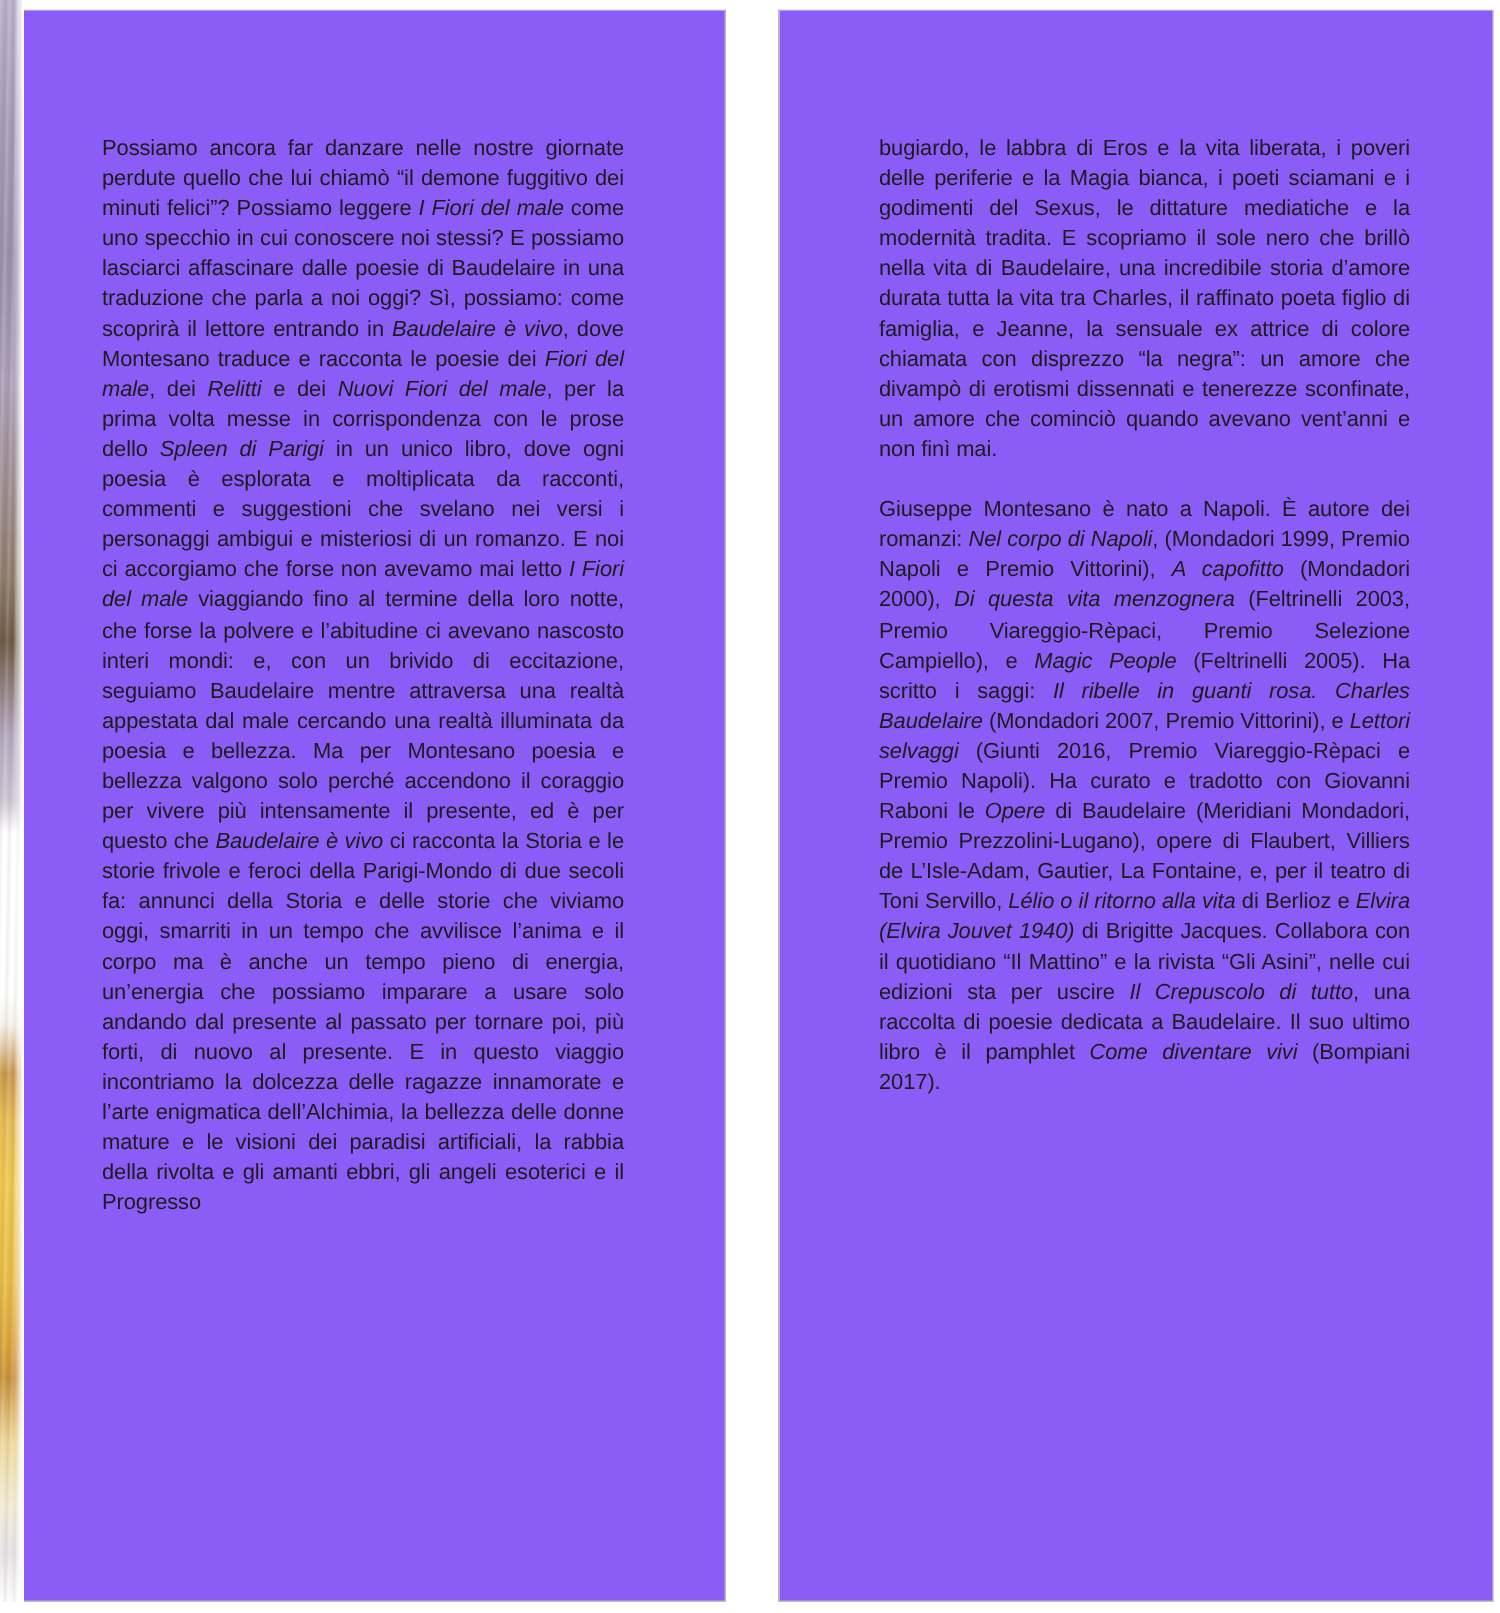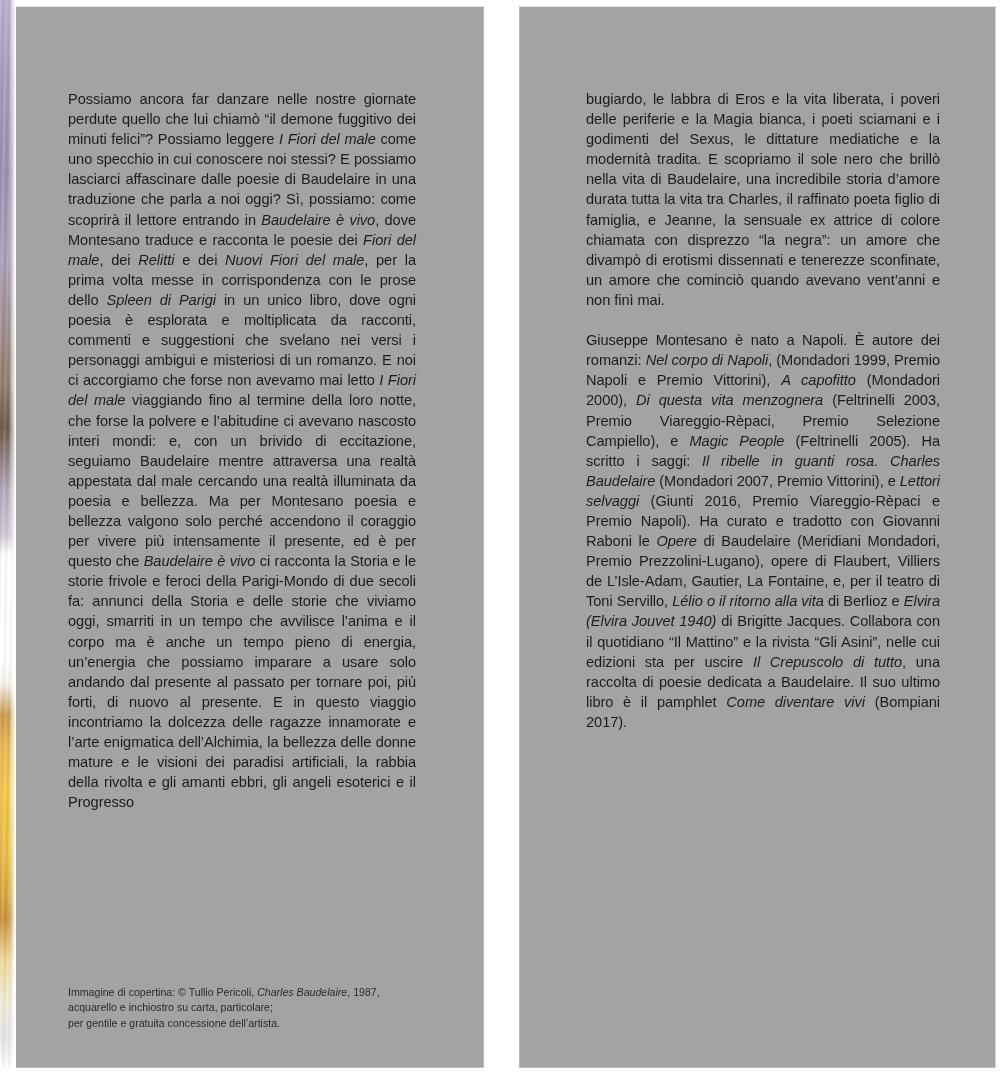--- a/index.html
+++ b/index.html
@@ -69,21 +69,21 @@
     bottom: 0;
     width: 7px;
     background: linear-gradient(to right, rgba(255,255,255,0), #ffffff 92%);
   }
 
   
   .panel {
     position: absolute;
     top: 6px;
     height: 1062px;
-    background: #a3a3a3;
+    background: #8b5cf6;
     box-sizing: border-box;
   }
   .panel--left {
     left: 16px;
     width: 468px;
     border-right: 1px solid #b8b8b8;
     border-top: 1px solid #e6e6e4;
     border-bottom: 1px solid #bdbdbd;
   }
   .panel--right {
@@ -146,21 +146,20 @@
 
 <div class="art-sliver">
   <div class="grain"></div>
   <div class="edge-fade"></div>
 </div>
 
 <section class="panel panel--left">
   <div class="column">
     <p class="body-text"><span>Possiamo ancora far danzare nelle nostre giornate perdute quello che lui chiamò “il demone fuggitivo dei minuti felici”? Possiamo leggere </span><em>I Fiori del male</em><span> come uno specchio in cui conoscere noi stessi? E possiamo lasciarci affascinare dalle poesie di Baudelaire in una traduzione che parla a noi oggi? Sì, possiamo: come scoprirà il lettore entrando in </span><em>Baudelaire è vivo</em><span>, dove Montesano traduce e racconta le poesie dei </span><em>Fiori del male</em><span>, dei </span><em>Relitti</em><span> e dei </span><em>Nuovi Fiori del male</em><span>, per la prima volta messe in corrispondenza con le prose dello </span><em>Spleen di Parigi</em><span> in un unico libro, dove ogni poesia è esplorata e moltiplicata da racconti, commenti e suggestioni che svelano nei versi i personaggi ambigui e misteriosi di un romanzo. E noi ci accorgiamo che forse non avevamo mai letto </span><em>I Fiori del male</em><span> viaggiando fino al termine della loro notte, che forse la polvere e l’abitudine ci avevano nascosto interi mondi: e, con un brivido di eccitazione, seguiamo Baudelaire mentre attraversa una realtà appestata dal male cercando una realtà illuminata da poesia e bellezza. Ma per Montesano poesia e bellezza valgono solo perché accendono il coraggio per vivere più intensamente il presente, ed è per questo che </span><em>Baudelaire è vivo</em><span> ci racconta la Storia e le storie frivole e feroci della Parigi-Mondo di due secoli fa: annunci della Storia e delle storie che viviamo oggi, smarriti in un tempo che avvilisce l’anima e il corpo ma è anche un tempo pieno di energia, un’energia che possiamo imparare a usare solo andando dal presente al passato per tornare poi, più forti, di nuovo al presente. E in questo viaggio incontriamo la dolcezza delle ragazze innamorate e l’arte enigmatica dell’Alchimia, la bellezza delle donne mature e le visioni dei paradisi artificiali, la rabbia della rivolta e gli amanti ebbri, gli angeli esoterici e il Progresso</span></p>
   </div>
-  <p class="credit"><span>Immagine di copertina: © Tullio Pericoli, </span><em>Charles Baudelaire</em><span>, 1987, acquarello e inchiostro su carta, particolare;</span><br><span>per gentile e gratuita concessione dell’artista.</span></p>
 </section>
 
 <section class="panel panel--right">
   <div class="column">
     <p class="body-text"><span>bugiardo, le labbra di Eros e la vita liberata, i poveri delle periferie e la Magia bianca, i poeti sciamani e i godimenti del Sexus, le dittature mediatiche e la modernità tradita. E scopriamo il sole nero che brillò nella vita di Baudelaire, una incredibile storia d’amore durata tutta la vita tra Charles, il raffinato poeta figlio di famiglia, e Jeanne, la sensuale ex attrice di colore chiamata con disprezzo “la negra”: un amore che divampò di erotismi dissennati e tenerezze sconfinate, un amore che cominciò quando avevano vent’anni e non finì mai.</span></p>
     <p class="body-text bio"><strong>Giuseppe Montesano</strong><span> è nato a Napoli. È autore dei romanzi: </span><em>Nel corpo di Napoli</em><span>, (Mondadori 1999, Premio Napoli e Premio Vittorini), </span><em>A capofitto</em><span> (Mondadori 2000), </span><em>Di questa vita menzognera</em><span> (Feltrinelli 2003, Premio Viareggio-Rèpaci, Premio Selezione Campiello), e </span><em>Magic People</em><span> (Feltrinelli 2005). Ha scritto i saggi: </span><em>Il ribelle in guanti rosa. Charles Baudelaire</em><span> (Mondadori 2007, Premio Vittorini), e </span><em>Lettori selvaggi</em><span> (Giunti 2016, Premio Viareggio-Rèpaci e Premio Napoli). Ha curato e tradotto con Giovanni Raboni le </span><em>Opere</em><span> di Baudelaire (Meridiani Mondadori, Premio Prezzolini-Lugano), opere di Flaubert, Villiers de L’Isle-Adam, Gautier, La Fontaine, e, per il teatro di Toni Servillo, </span><em>Lélio o il ritorno alla vita</em><span> di Berlioz e </span><em>Elvira (Elvira Jouvet 1940)</em><span> di Brigitte Jacques. Collabora con il quotidiano “Il Mattino” e la rivista “Gli Asini”, nelle cui edizioni sta per uscire </span><em>Il Crepuscolo di tutto</em><span>, una raccolta di poesie dedicata a Baudelaire. Il suo ultimo libro è il pamphlet </span><em>Come diventare vivi</em><span> (Bompiani 2017).</span></p>
   </div>
 </section>
 
 </body></html>

